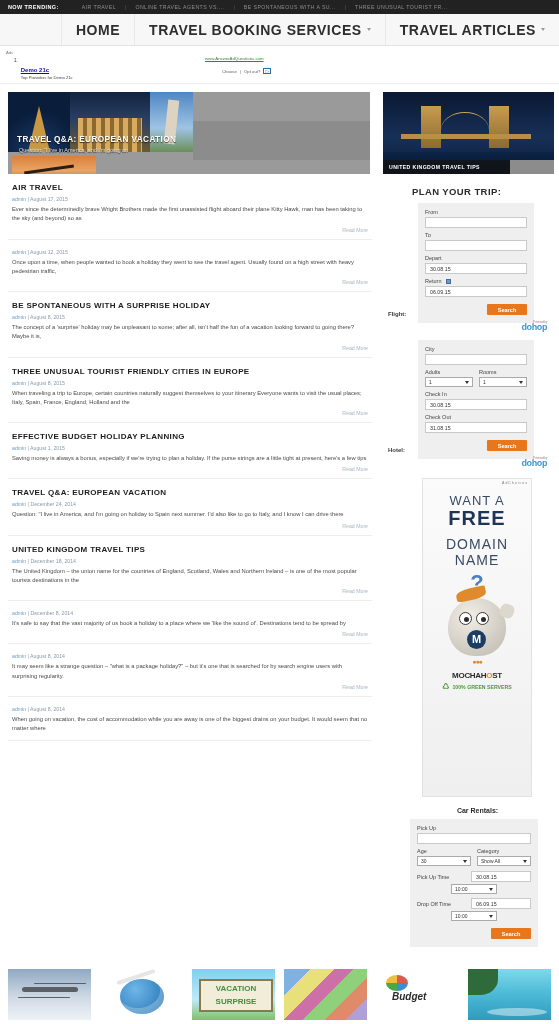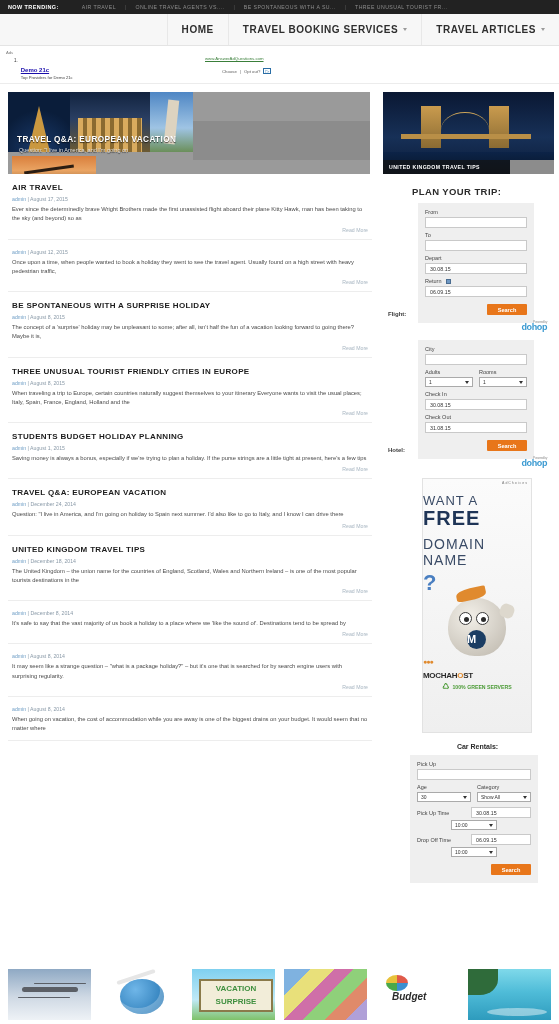--- a/index.html
+++ b/index.html
@@ -45,21 +45,21 @@
     display: flex;
     justify-content: flex-end;
     align-items: stretch;
   }
   .nav-item {
     display: flex;
     align-items: center;
     gap: 5px;
     padding: 8px 14px;
     border-left: 1px solid #e8e8e8;
-    font-size: 10px;
+    font-size: 14px;
     font-weight: bold;
     color: #2e2e2e;
     letter-spacing: 0.55px;
     cursor: pointer;
   }
   .caret {
     width: 0; height: 0;
     border-left: 2.5px solid transparent;
     border-right: 2.5px solid transparent;
     border-top: 3px solid #9a9a9a;
@@ -282,24 +282,25 @@
   .dohop {
     text-align: right; margin-right: 12px; margin-top: 3px;
     font-size: 9px; font-weight: bold; color: #3b9ad1; letter-spacing: -0.4px;
   }
   .dohop small { font-size: 3.4px; color: #9a9a9a; font-weight: normal; display: block; margin-bottom: -2px; }
 
   
   .domain-ad {
     position: relative;
     margin: 10px 0 0 42px;
-    width: 110px; height: 255px;
+    width: 110px; height: 319px;
     background: linear-gradient(#fbfbfb, #efefef);
     border: 1px solid #e2e2e2;
     overflow: hidden;
+    text-align: center;
   }
   .domain-ad .adx {
     position: absolute; right: 3px; top: 2px;
     font-size: 3.5px; color: #777; letter-spacing: 1px;
   }
   .d-line1 { margin-top: 14px; font-size: 13px; color: #3a4b66; letter-spacing: 1px; }
   .d-free { font-size: 20px; font-weight: bold; color: #1f3557; letter-spacing: 1px; line-height: 1; }
   .d-line2 { margin-top: 8px; font-size: 14px; color: #3a4b66; letter-spacing: 1px; }
   .d-line3 { font-size: 14px; color: #3a4b66; letter-spacing: 1px; }
   .d-q { font-size: 22px; font-weight: bold; color: #4a7fc1; margin-top: 2px; }
@@ -514,21 +515,21 @@
         <div class="article-meta">
           <span class="author">admin</span>
           <span>|</span>
           <span>August 8, 2015</span>
         </div>
         <div class="article-excerpt">When traveling a trip to Europe, certain countries naturally suggest themselves to your itinerary Everyone wants to visit the usual places; Italy, Spain, France, England, Holland and the</div>
         <div class="read-more">Read More</div>
       </div>
 
       <div class="article">
-        <div class="article-title">STUDENTS BUDGET HOLIDAY PLANNING</div>
+        <div class="article-title">EFFECTIVE BUDGET HOLIDAY PLANNING</div>
         <div class="article-meta">
           <span class="author">admin</span>
           <span>|</span>
           <span>August 1, 2015</span>
         </div>
         <div class="article-excerpt">Saving money is always a bonus, especially if we're trying to plan a holiday. If the purse strings are a little tight at present, here's a few tips</div>
         <div class="read-more">Read More</div>
       </div>
 
       <div class="article">

